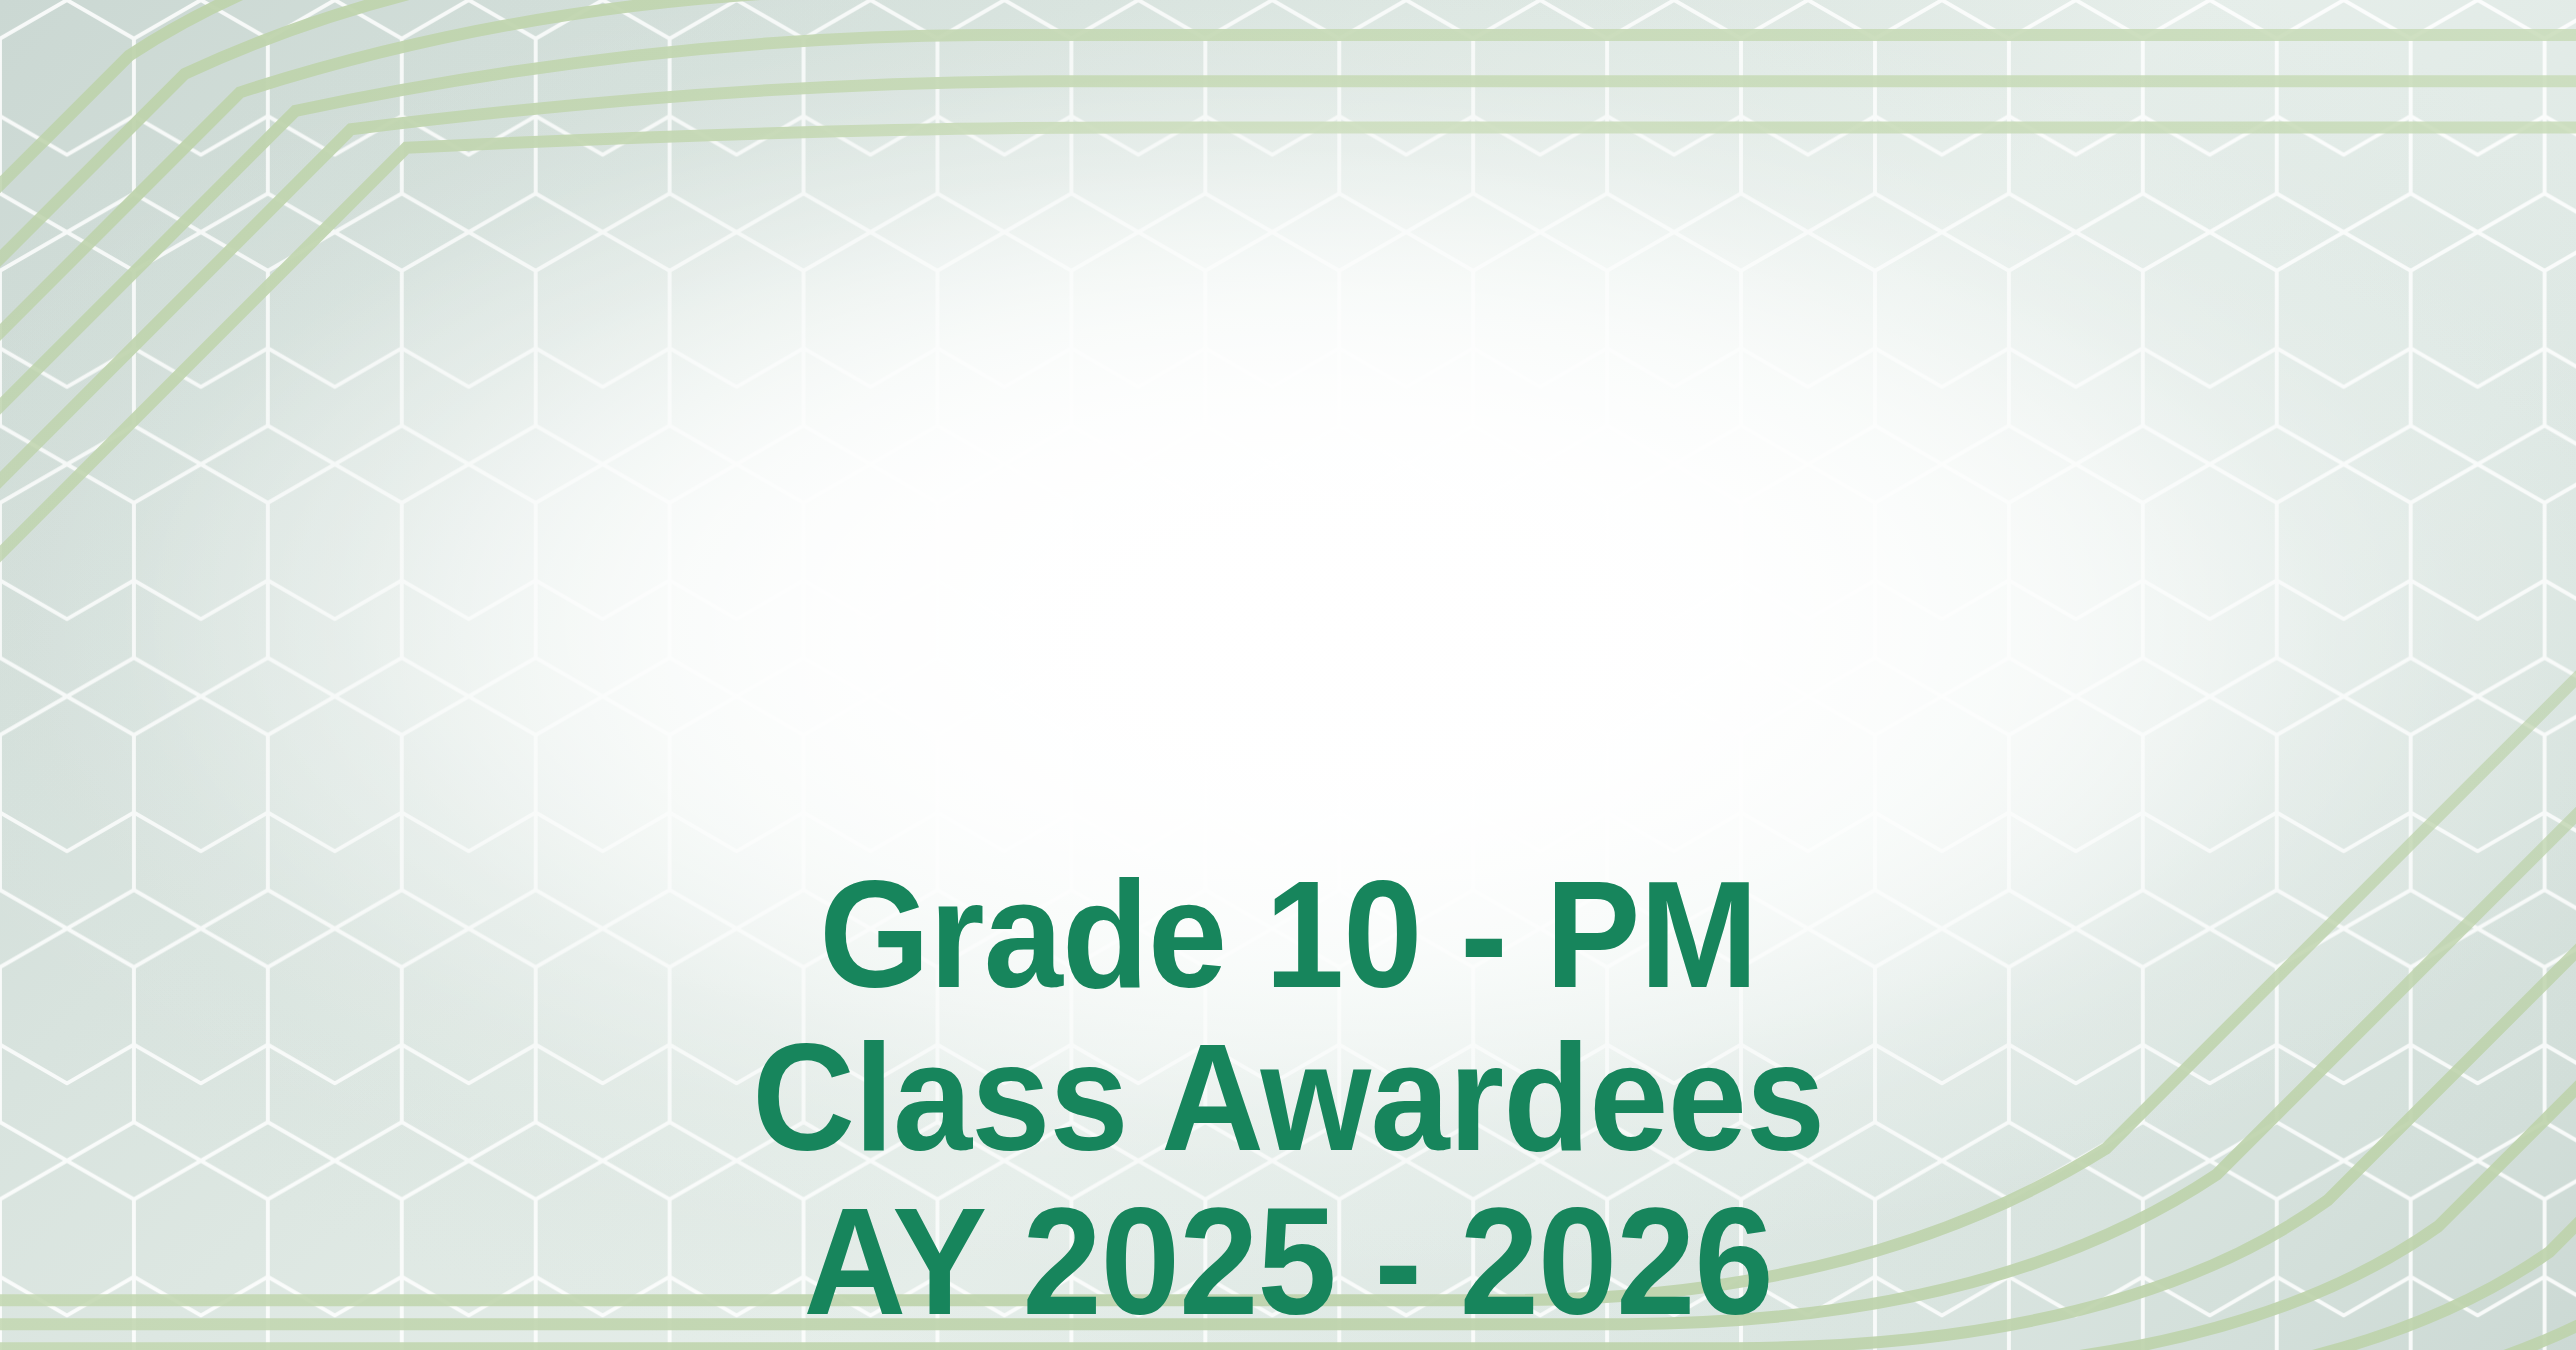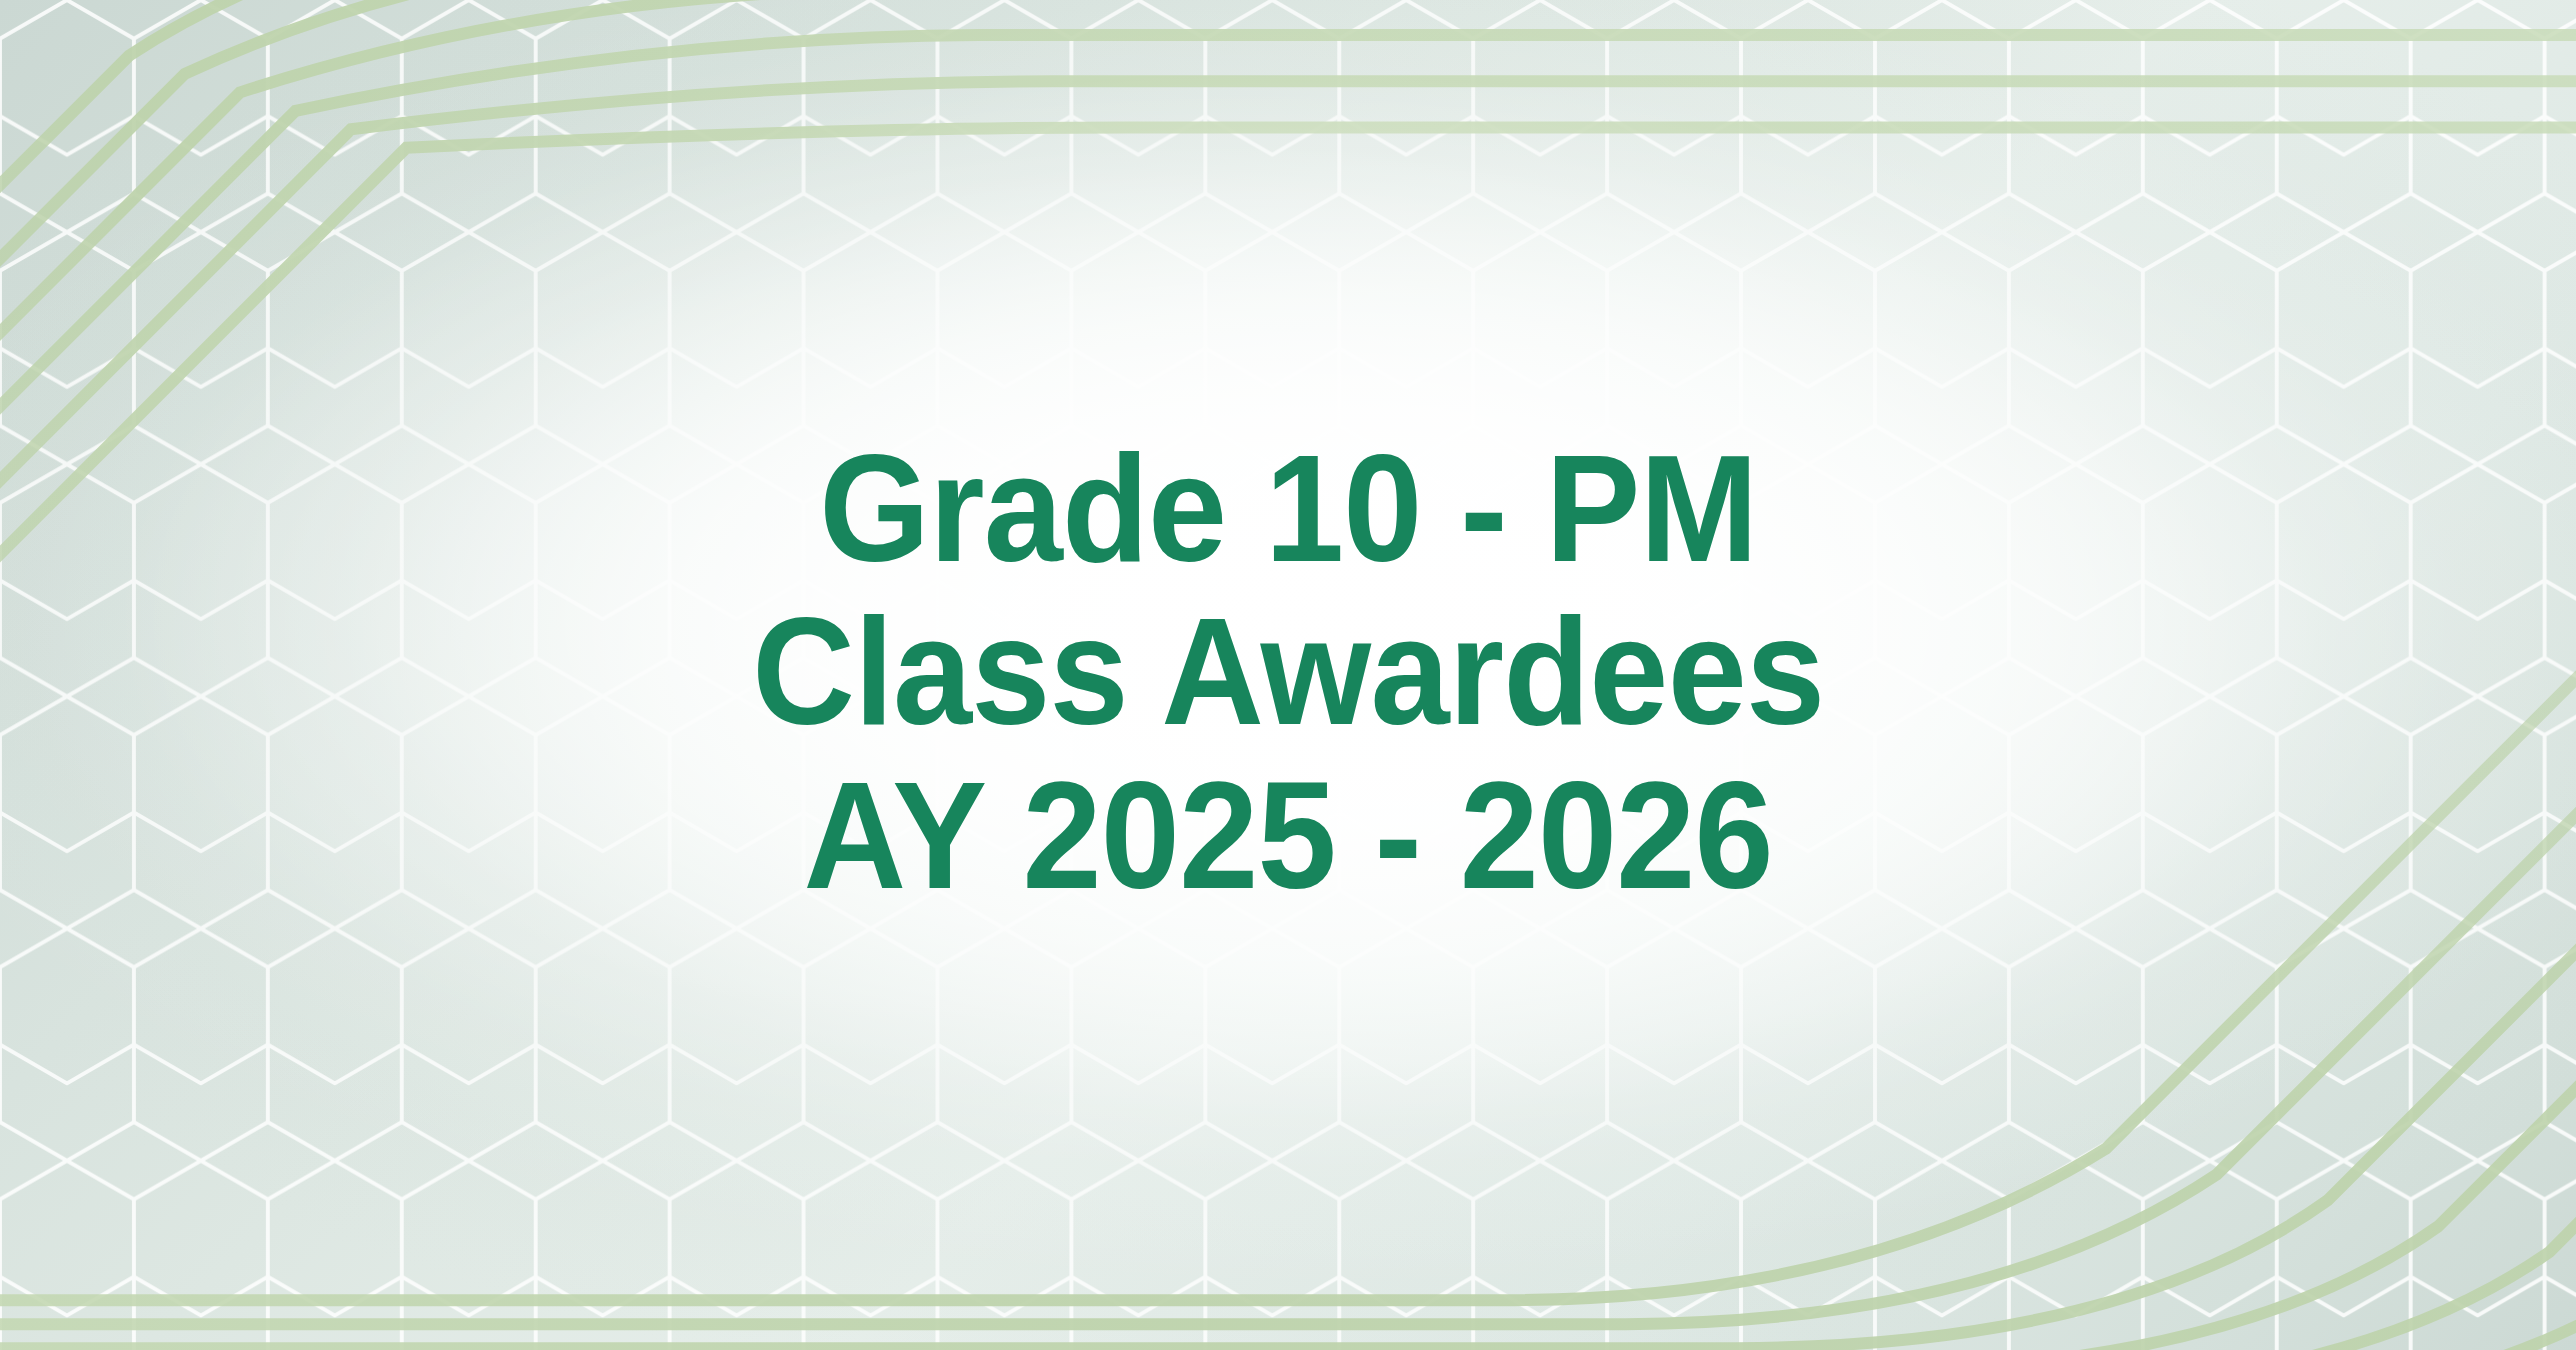--- a/index.html
+++ b/index.html
@@ -55,21 +55,21 @@
   
   #headline {
     position: absolute;
     left: 0;
     right: 0;
     top: 0;
     bottom: 0;
     display: flex;
     flex-direction: column;
     align-items: center;
-    justify-content: center;
+    justify-content: flex-end;
     z-index: 5;
     padding-bottom: 7.4px;
   }
   .headline-line {
     color: #17855c;
     font-family: "Liberation Sans", sans-serif;
     font-weight: 700;
     font-size: 153px;
     line-height: 1.07;
     letter-spacing: -0.9px;

